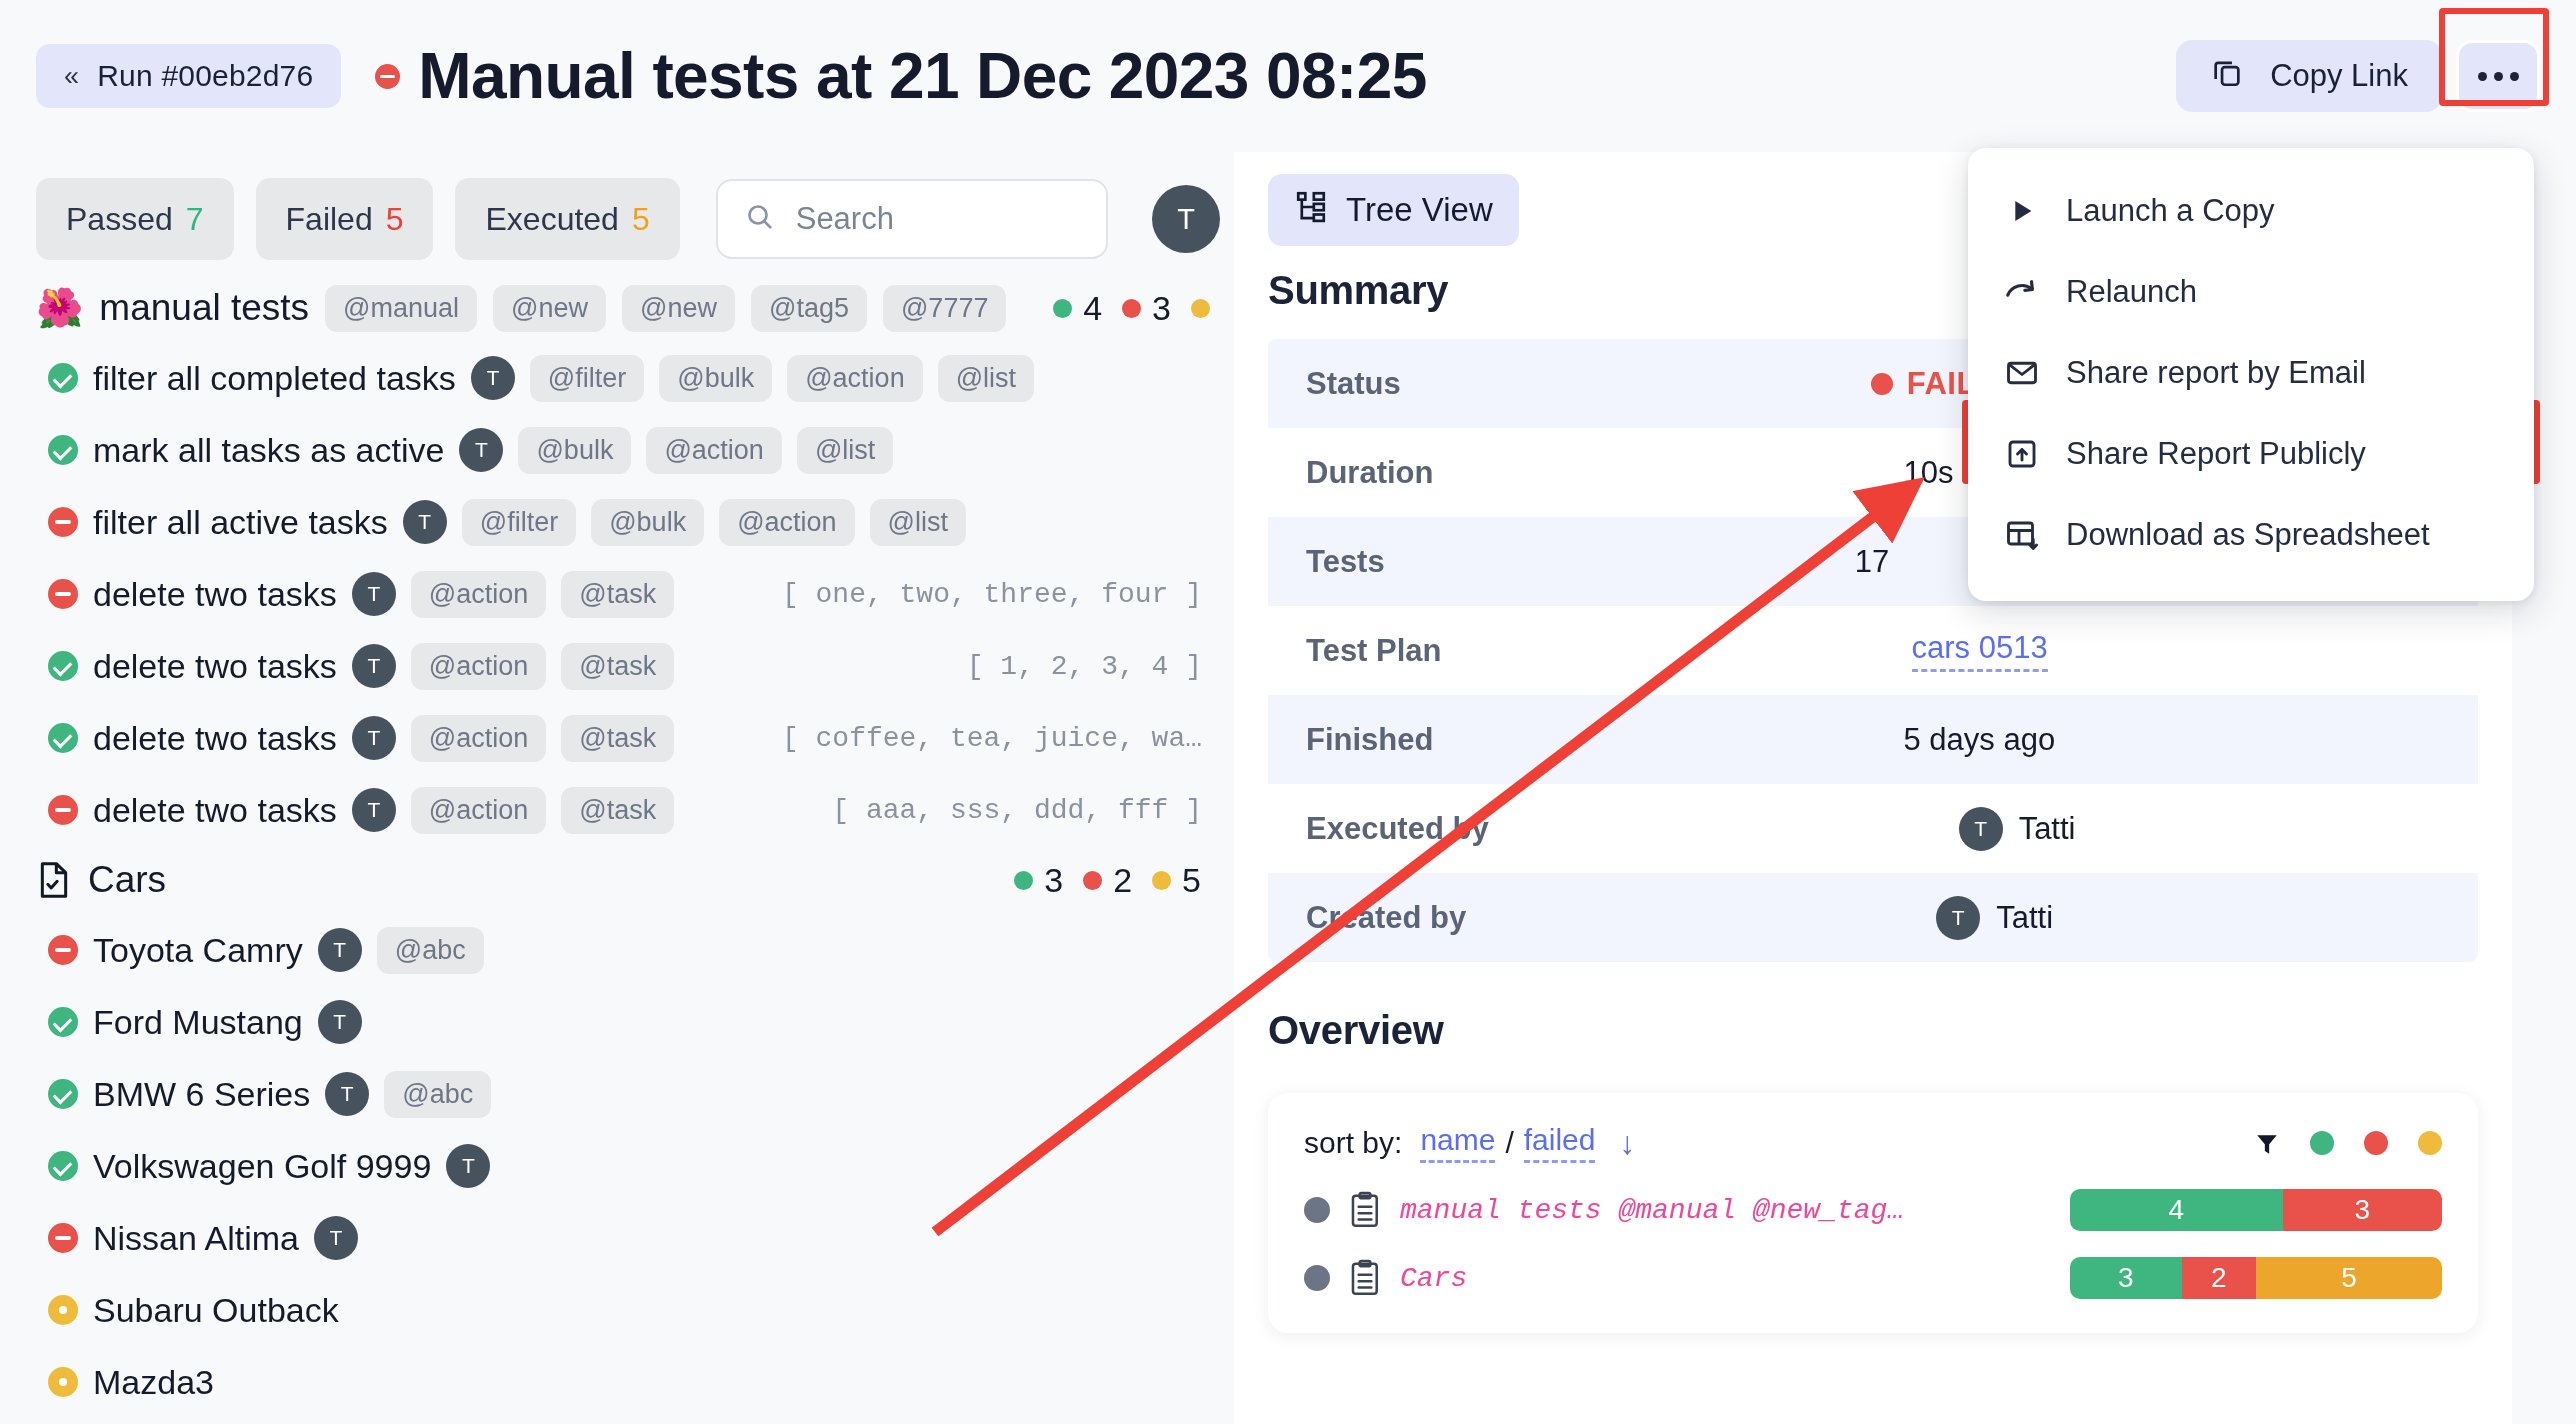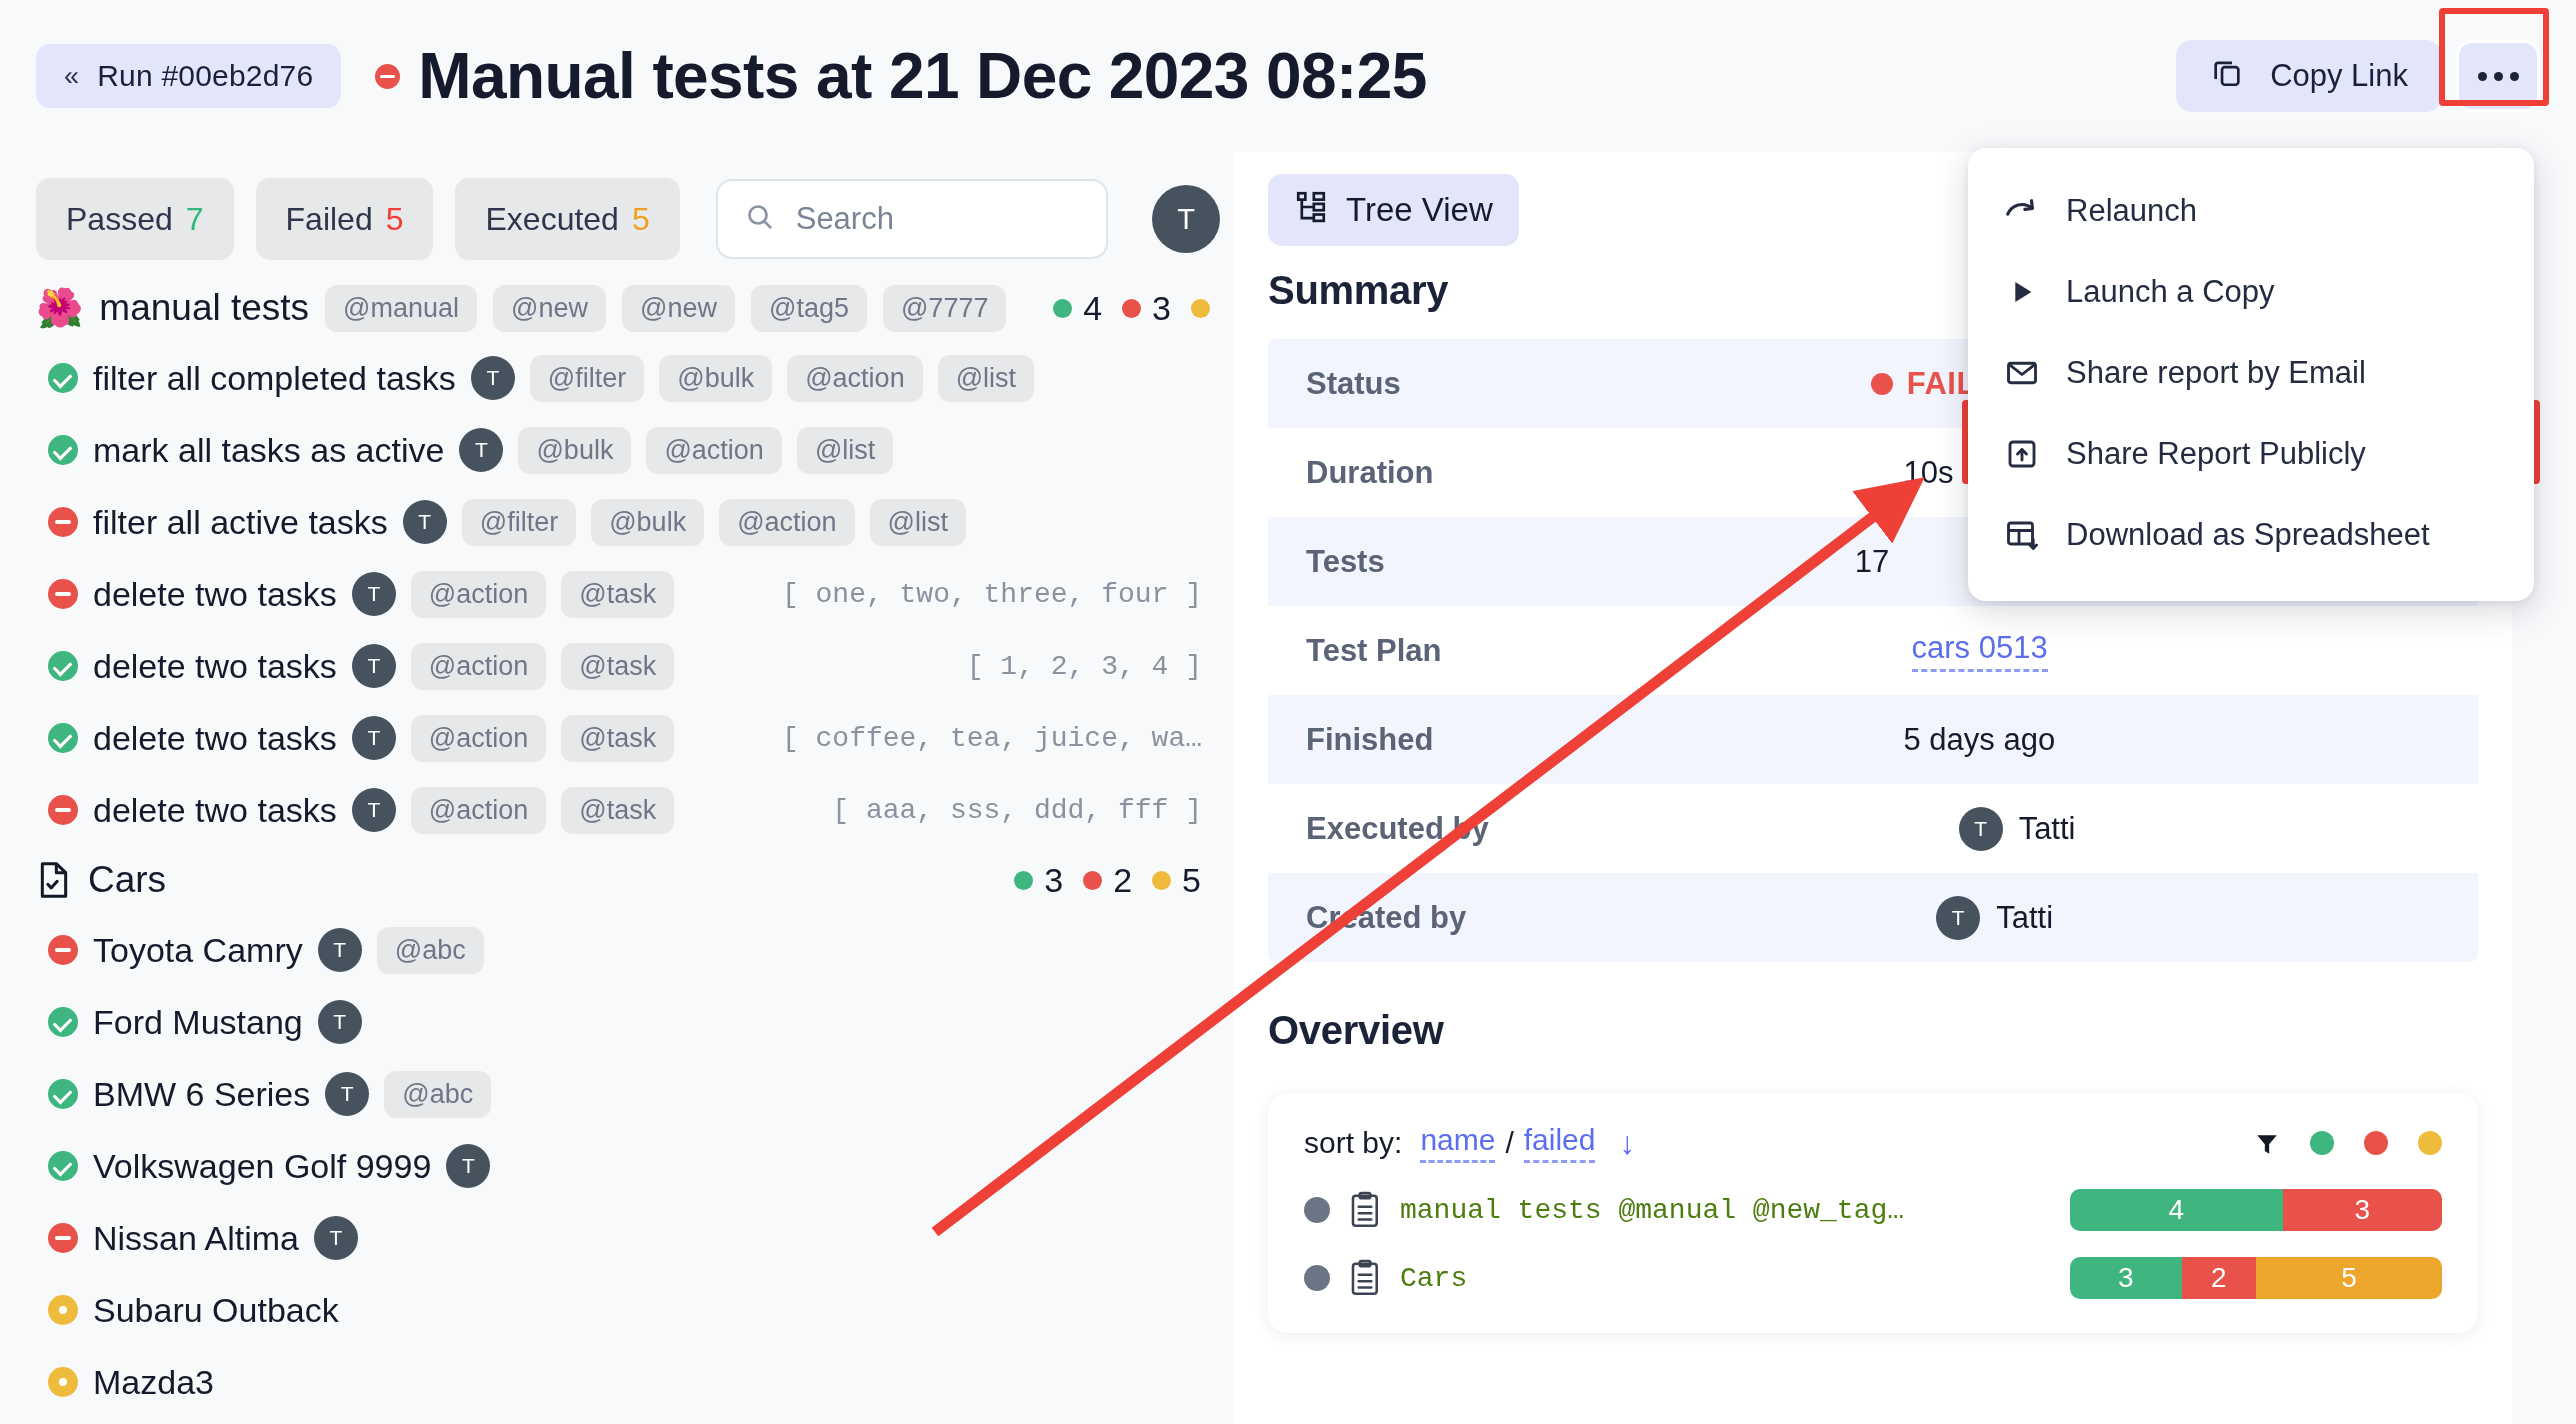--- a/index.html
+++ b/index.html
@@ -193,22 +193,22 @@
   .sep { color: #151b2d; }
   .arrow-dn { color: #5b6ef0; font-size: 32px; margin-left: 14px; cursor: pointer; }
   .legend { margin-left: auto; display: flex; align-items: center; gap: 30px; }
   .legend .ld { width: 24px; height: 24px; border-radius: 50%; }
   .funnel { width: 26px; height: 26px; }
 
   .ovrow { display: flex; align-items: center; gap: 18px; margin-top: 26px; }
   .ov-bullet { width: 26px; height: 26px; border-radius: 50%; background: #6c7586; flex: 0 0 auto; }
   .clip-ico { width: 34px; height: 38px; flex: 0 0 auto; }
   .ov-name {
-    font-family: "Liberation Mono", monospace; font-size: 28px; color: #4d7c0f;
-    white-space: nowrap; overflow: hidden; text-overflow: ellipsis; max-width: 570px;
+    font-family: "Liberation Mono", monospace; font-size: 28px; color: #ec4899;
+    white-space: nowrap; overflow: hidden; text-overflow: ellipsis; max-width: 570px; font-style: italic;
   }
   .ovbar { margin-left: auto; display: flex; height: 42px; width: 372px; border-radius: 10px; overflow: hidden; }
   .ovseg { display: flex; align-items: center; justify-content: center; color: #fff; font-size: 28px; }
   .ovseg.g { background: #3fb57f; }
   .ovseg.r { background: #e8524a; }
   .ovseg.y { background: #eda62c; }
 
   
   .annot-arrow { position: absolute; left: 0; top: 0; width: 2576px; height: 1424px; pointer-events: none; z-index: 30; }
 </style>
@@ -238,36 +238,36 @@
       </button>
       <div class="more-btn">
         <i></i>
         <i></i>
         <i></i>
       </div>
     </div>
   </div>
 
   <div class="menu">
+    <div class="menu-item">
+      <span class="mi-ico">
+        <svg width="32" height="32" viewBox="0 0 24 24" fill="#252c42">
+            <path d="M7 4.5 19 12 7 19.5Z"></path>
+          </svg>
+      </span>
+      <span>Launch a Copy</span>
+    </div>
     <div class="menu-item">
       <span class="mi-ico">
         <svg width="38" height="38" viewBox="0 0 24 24" fill="none" stroke="#252c42" stroke-width="2" stroke-linecap="round" stroke-linejoin="round">
           <path d="M3 14c2.5-6 10-8 15-4"></path>
             <path d="M18 5.5 18.6 10.4 13.8 11"></path>
         </svg>
       </span>
       <span>Relaunch</span>
-    </div>
-    <div class="menu-item">
-      <span class="mi-ico">
-        <svg width="32" height="32" viewBox="0 0 24 24" fill="#252c42">
-            <path d="M7 4.5 19 12 7 19.5Z"></path>
-          </svg>
-      </span>
-      <span>Launch a Copy</span>
     </div>
     <div class="menu-item">
       <span class="mi-ico">
         <svg width="36" height="36" viewBox="0 0 24 24" fill="none" stroke="#252c42" stroke-width="1.9" stroke-linejoin="round">
           <rect x="3" y="5.5" width="18" height="13" rx="1.6"></rect>
             <path d="m3.8 6.6 8.2 6.4 8.2-6.4"></path>
         </svg>
       </span>
       <span>Share report by Email</span>
     </div>

